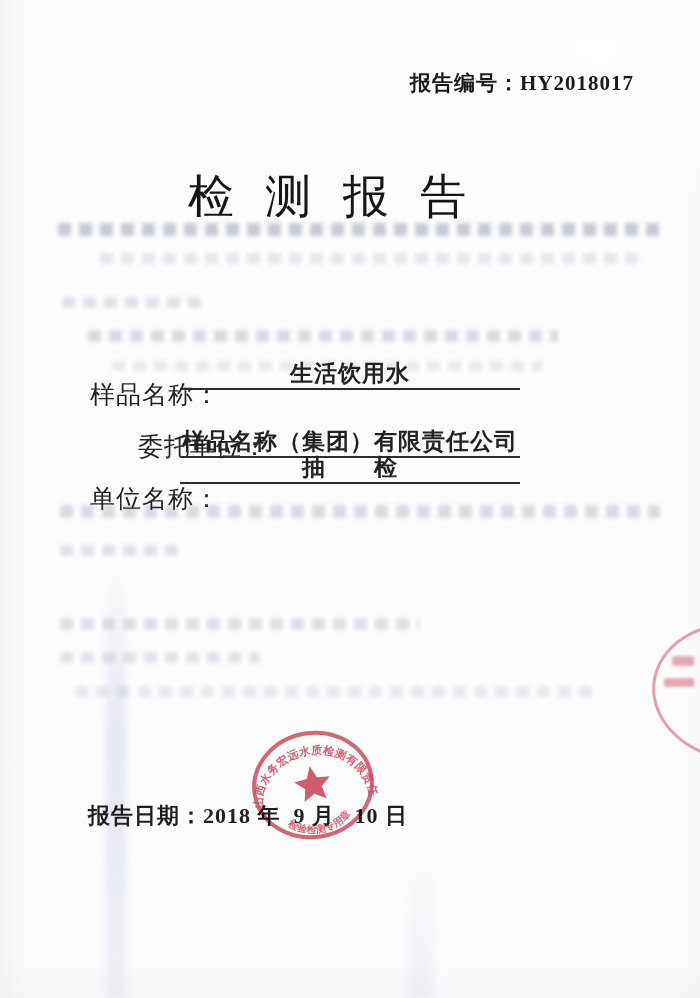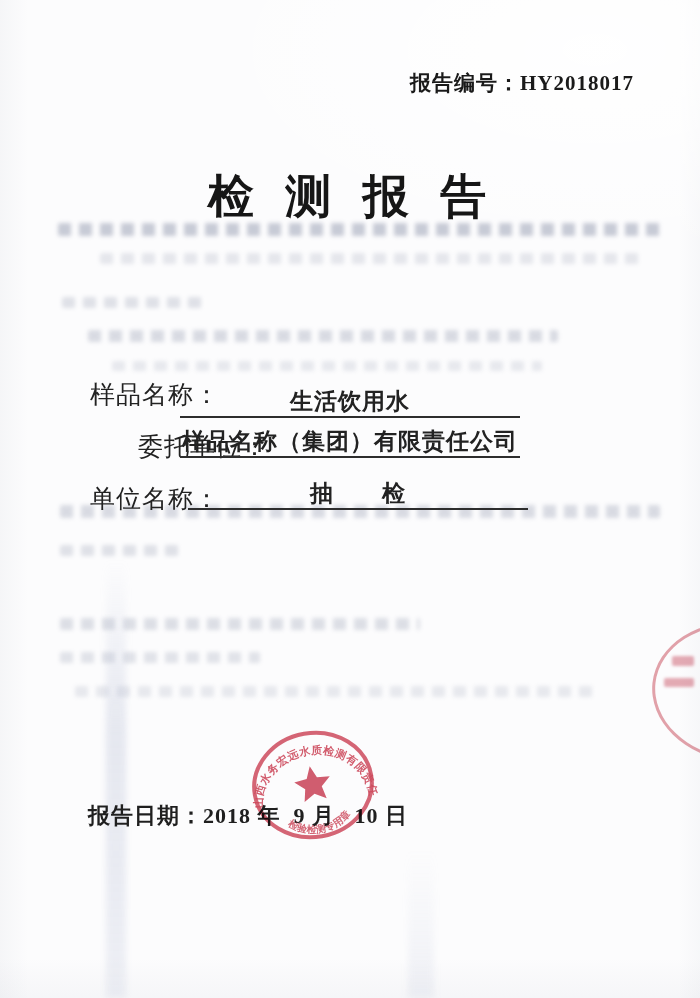--- a/index.html
+++ b/index.html
@@ -23,39 +23,39 @@
 
   
   .report-no {
     position: absolute; left: 410px; top: 69px;
     font-size: 21px; font-weight: 700; letter-spacing: 1px;
     color: #1a1a1a; white-space: pre;
   }
   .doc-title {
     position: absolute; left: 0; top: 166px; width: 664px;
     text-align: center;
-    font-size: 46px; font-weight: 700; letter-spacing: 10px;
-    color: #161616; white-space: pre; margin-left: 20px;
+    font-size: 46px; font-weight: 400; letter-spacing: 10px;
+    color: #161616; white-space: pre;
   }
   .field-label {
     position: absolute; left: 90px;
     font-size: 25px; font-weight: 400; letter-spacing: 1px;
     color: #222; white-space: pre;
   }
   .field-value {
     position: absolute; left: 180px; width: 340px; height: 30px;
     text-align: center;
     font-size: 23px; font-weight: 600; letter-spacing: 1px;
     color: #222;
     border-bottom: 2px solid #2d2d2d;
     white-space: pre;
   }
-  .row1 .field-label { top: 378px; } .row1 .field-value { top: 386px; }
+  .row1 .field-label { top: 378px; } .row1 .field-value { top: 358px; }
   .row2 .field-label { top: 430px; margin-left: 48px; } .row2 .field-value { top: 426px; }
-  .row3 .field-label { top: 482px; } .row3 .field-value { top: 478px; margin-left: 8px; }
+  .row3 .field-label { top: 482px; } .row3 .field-value { top: 452px; }
 
   .org-label  { position: absolute; left: 84px;  top: 750px; font-size: 23px; font-weight: 600; letter-spacing: 1px; white-space: pre; }
   .org-value  { position: absolute; left: 186px; top: 750px; font-size: 23px; font-weight: 600; letter-spacing: 1.5px; white-space: pre; }
   .date-label { position: absolute; left: 88px;  top: 801px; font-size: 22px; font-weight: 700; letter-spacing: 1px; white-space: pre; }
   .date-value { position: absolute; left: 203px; top: 801px; font-size: 22px; font-weight: 600; letter-spacing: 1px; white-space: pre; }
 
   
   .ghost {
     position: absolute;
     background: repeating-linear-gradient(90deg,

